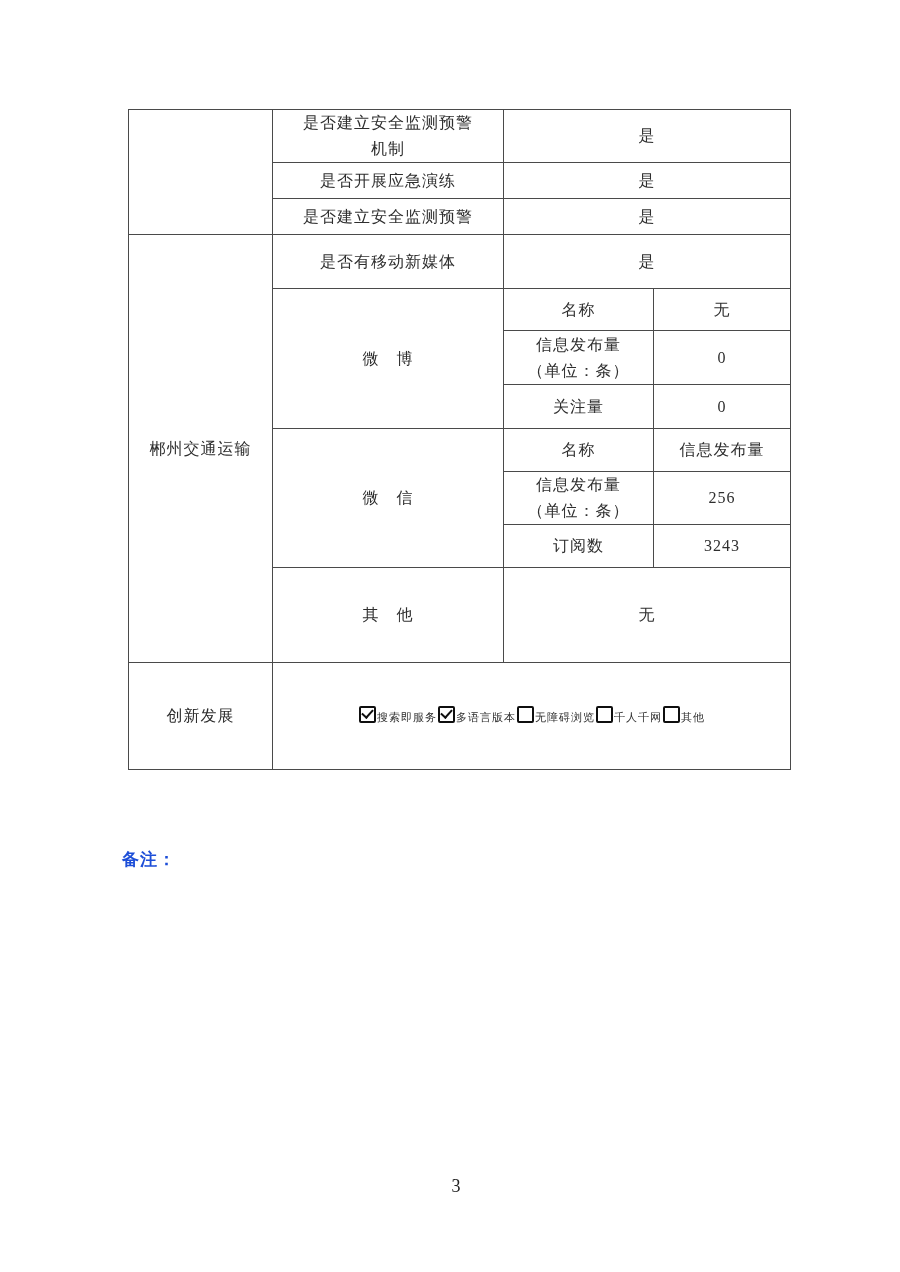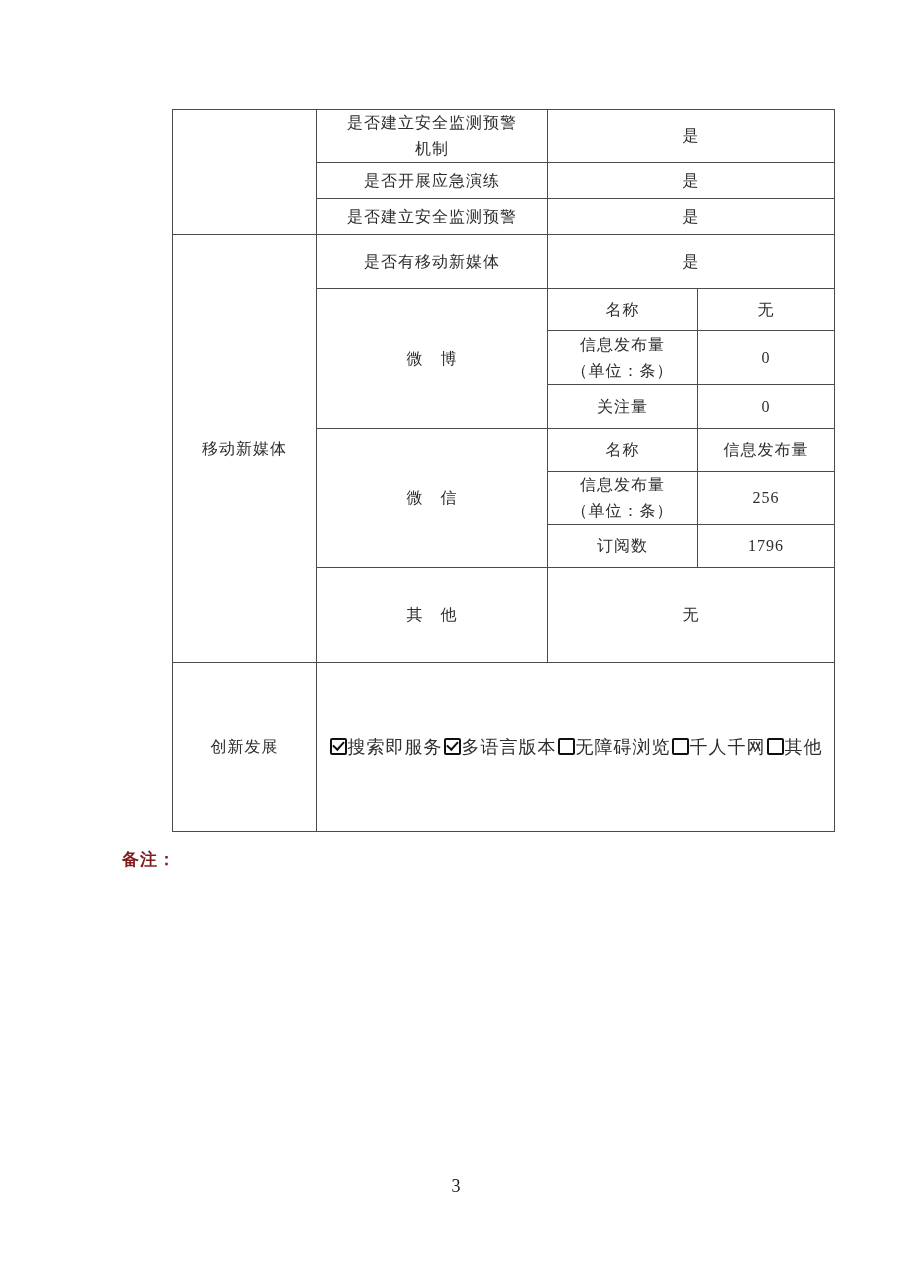--- a/index.html
+++ b/index.html
@@ -19,37 +19,36 @@
     background: #ffffff;
     overflow: hidden;
   }
   table.doc-table {
     position: absolute;
     left: 128px;
     top: 109px;
     width: 662px;
     border-collapse: collapse;
     table-layout: fixed;
-    margin-left: 44px;
   }
   table.doc-table td {
     border: 1px solid #4a4a4a;
     text-align: center;
     vertical-align: middle;
     font-size: 16px;
     letter-spacing: 1px;
     color: #2e2e2e;
     padding: 0 2px;
     line-height: 26px;
     overflow: hidden;
   }
   td.num { letter-spacing: 0.5px; }
   .two-line div { line-height: 26px; }
   .cb-line {
-    font-size: 18px;
+    font-size: 11px;
     letter-spacing: 1px;
     white-space: nowrap;
   }
   .cb {
     display: inline-block;
     width: 13px;
     height: 13px;
     border: 2.5px solid #0f0f0f;
     border-radius: 2px;
     position: relative;
@@ -68,21 +67,21 @@
     border-bottom: 2.5px solid #0f0f0f;
     transform: rotate(42deg);
   }
   .notes {
     position: absolute;
     left: 122px;
     top: 848px;
     font-size: 17px;
     font-weight: 700;
     letter-spacing: 1px;
-    color: #7f1d1d;
+    color: #1d4ed8;
   }
   .page-num {
     position: absolute;
     left: 0;
     top: 1176px;
     width: 912px;
     text-align: center;
     font-size: 18px;
     color: #222222;
   }
@@ -111,21 +110,21 @@
       <tr style="height:36px">
         <td>是否开展应急演练</td>
         <td colspan="2">是</td>
       </tr>
       <tr style="height:36px">
         <td>是否建立安全监测预警</td>
         <td colspan="2">是</td>
       </tr>
 
       <tr style="height:54px">
-        <td rowspan="8">移动新媒体</td>
+        <td rowspan="8">郴州交通运输</td>
         <td>是否有移动新媒体</td>
         <td colspan="2">是</td>
       </tr>
 
       <tr style="height:42px">
         <td rowspan="3">微　博</td>
         <td>名称</td>
         <td>无</td>
       </tr>
       <tr style="height:54px">
@@ -147,29 +146,29 @@
       </tr>
       <tr style="height:53px">
         <td class="two-line">
           <div>信息发布量</div>
           <div>（单位：条）</div>
         </td>
         <td class="num">256</td>
       </tr>
       <tr style="height:43px">
         <td>订阅数</td>
-        <td class="num">1796</td>
+        <td class="num">3243</td>
       </tr>
 
       <tr style="height:95px">
         <td>其　他</td>
         <td colspan="2">无</td>
       </tr>
 
-      <tr style="height:169px">
+      <tr style="height:107px">
         <td>创新发展</td>
         <td colspan="3">
           <span class="cb-line"><span class="cb-item"><span class="cb checked"></span><span>搜索即服务</span></span><span class="cb-item"><span class="cb checked"></span><span>多语言版本</span></span><span class="cb-item"><span class="cb"></span><span>无障碍浏览</span></span><span class="cb-item"><span class="cb"></span><span>千人千网</span></span><span class="cb-item"><span class="cb"></span><span>其他</span></span></span>
         </td>
       </tr>
     </tbody>
   </table>
 
   <div class="notes">备注：</div>
 

